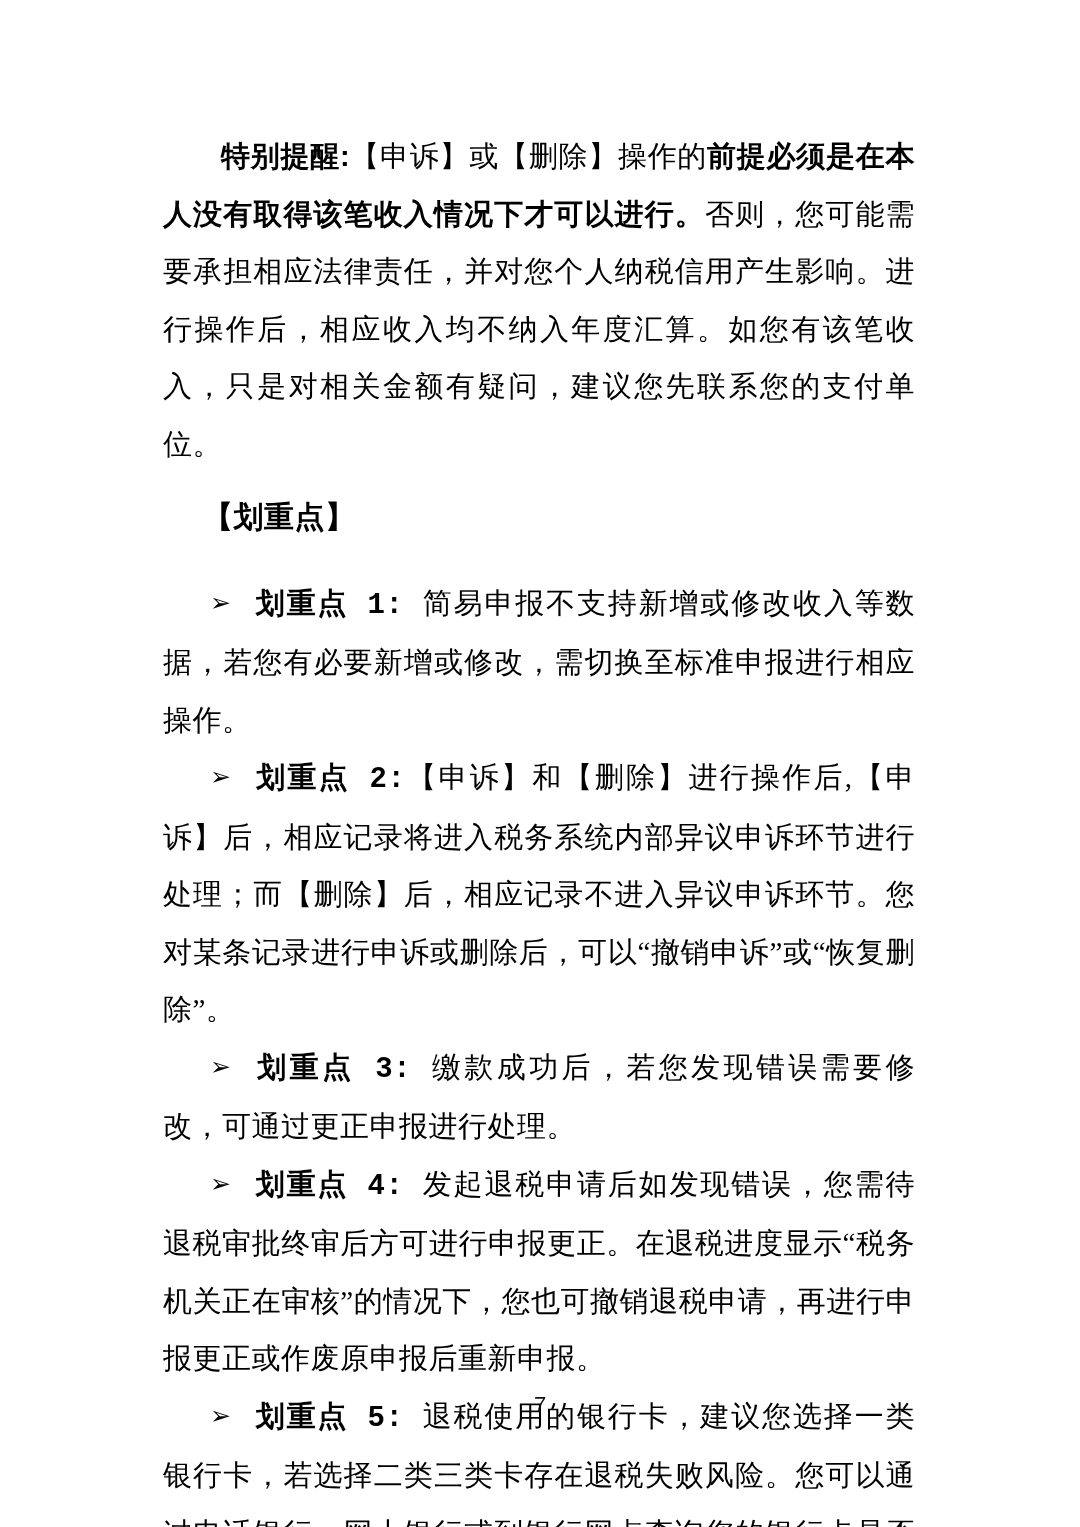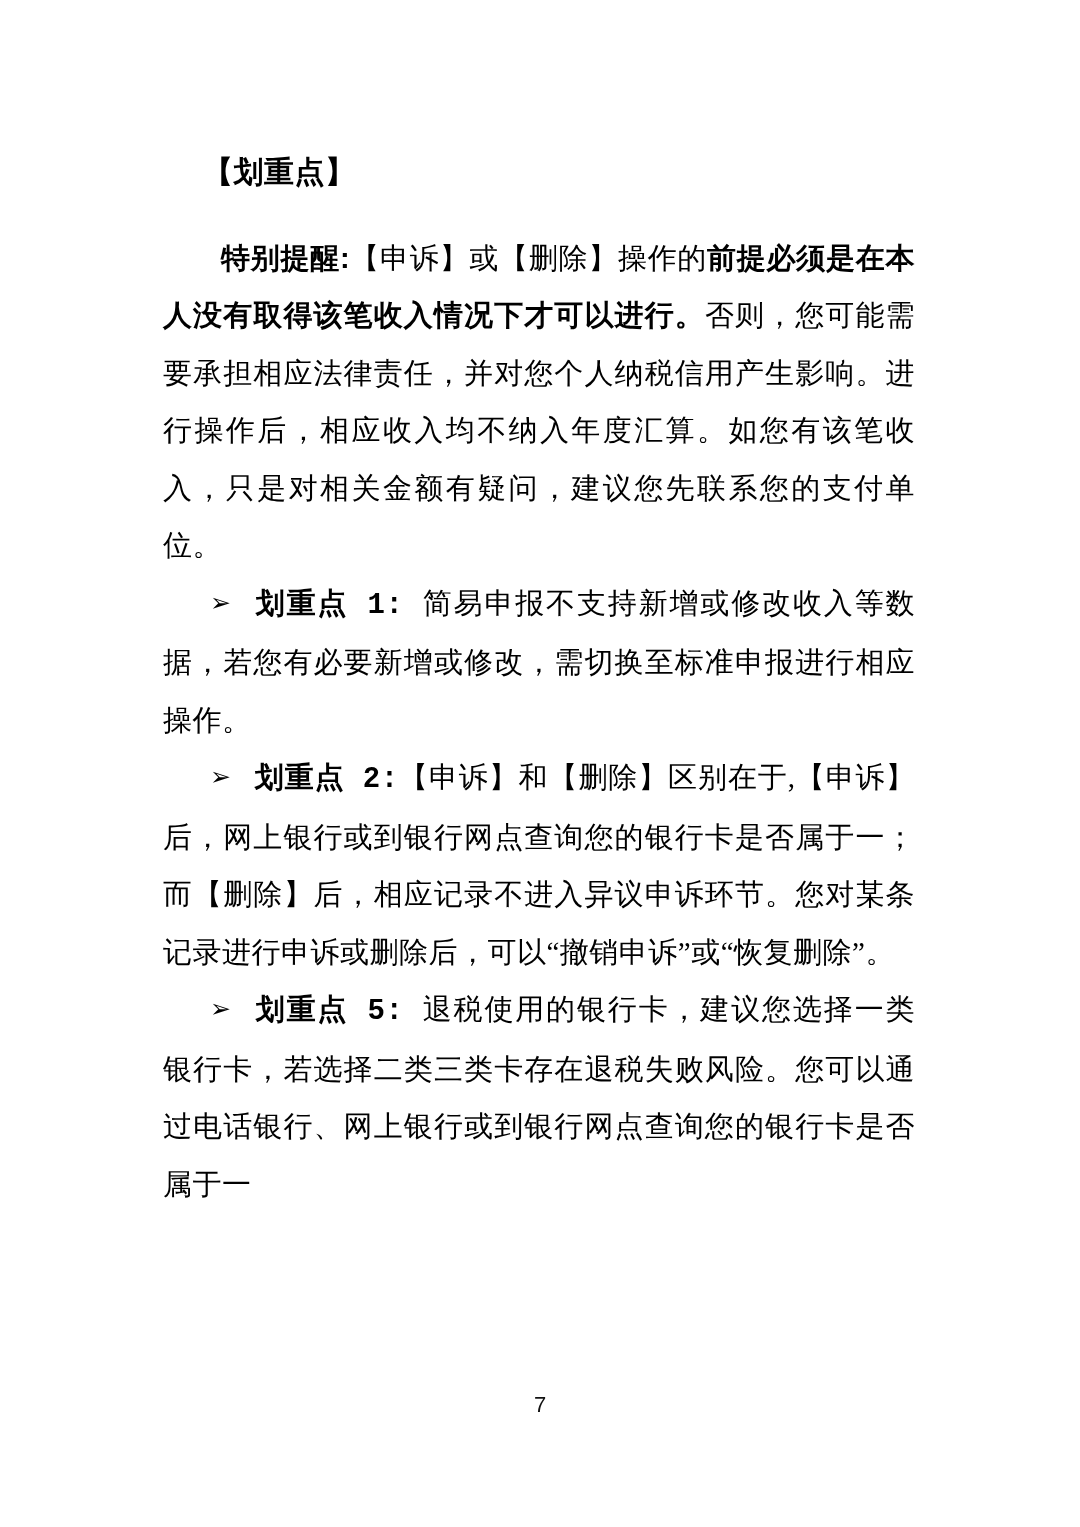--- a/index.html
+++ b/index.html
@@ -67,27 +67,29 @@
     font-size: 22px;
     line-height: 26px;
     color: #111111;
   }
 </style>
 </head>
 <body>
 
 <div class="page">
 
+  <p class="para intro"><span class="run-bold">特别提醒:</span><span class="run-kai">【申诉】或【删除】操作的</span><span class="run-bold">前提必须是在本人没有取得该笔收入情况下才可以进行。</span><span class="run-kai">否则，您可能需要承担相应法律责任，并对您个人纳税信用产生影响。进行操作后，相应收入均不纳入年度汇算。如您有该笔收入，只是对相关金额有疑问，建议您先联系您的支付单位。</span></p>
+
   <p class="para heading"><span>【划重点】</span></p>
-
-  <p class="para intro"><span class="run-bold">特别提醒:</span><span class="run-kai">【申诉】或【删除】操作的</span><span class="run-bold">前提必须是在本人没有取得该笔收入情况下才可以进行。</span><span class="run-kai">否则，您可能需要承担相应法律责任，并对您个人纳税信用产生影响。进行操作后，相应收入均不纳入年度汇算。如您有该笔收入，只是对相关金额有疑问，建议您先联系您的支付单位。</span></p>
 
   <p class="para point"><span class="marker">➢</span><span class="point-label">划重点 1: </span><span class="point-body">简易申报不支持新增或修改收入等数据，若您有必要新增或修改，需切换至标准申报进行相应操作。</span></p>
 
-  <p class="para point"><span class="marker">➢</span><span class="point-label">划重点 2:</span><span class="point-body">【申诉】和【删除】区别在于,【申诉】后，网上银行或到银行网点查询您的银行卡是否属于一；而【删除】后，相应记录不进入异议申诉环节。您对某条记录进行申诉或删除后，可以“撤销申诉”或“恢复删除”。</span></p>
+  <p class="para point"><span class="marker">➢</span><span class="point-label">划重点 2:</span><span class="point-body">【申诉】和【删除】进行操作后,【申诉】后，相应记录将进入税务系统内部异议申诉环节进行处理；而【删除】后，相应记录不进入异议申诉环节。您对某条记录进行申诉或删除后，可以“撤销申诉”或“恢复删除”。</span></p>
 
+  <p class="para point"><span class="marker">➢</span><span class="point-label">划重点 3: </span><span class="point-body">缴款成功后，若您发现错误需要修改，可通过更正申报进行处理。</span></p>
 
+  <p class="para point"><span class="marker">➢</span><span class="point-label">划重点 4: </span><span class="point-body">发起退税申请后如发现错误，您需待退税审批终审后方可进行申报更正。在退税进度显示“税务机关正在审核”的情况下，您也可撤销退税申请，再进行申报更正或作废原申报后重新申报。</span></p>
 
   <p class="para point"><span class="marker">➢</span><span class="point-label">划重点 5: </span><span class="point-body">退税使用的银行卡，建议您选择一类银行卡，若选择二类三类卡存在退税失败风险。您可以通过电话银行、网上银行或到银行网点查询您的银行卡是否属于一</span></p>
 
 </div>
 
 <div class="footer">7</div>
 
 </body></html>

